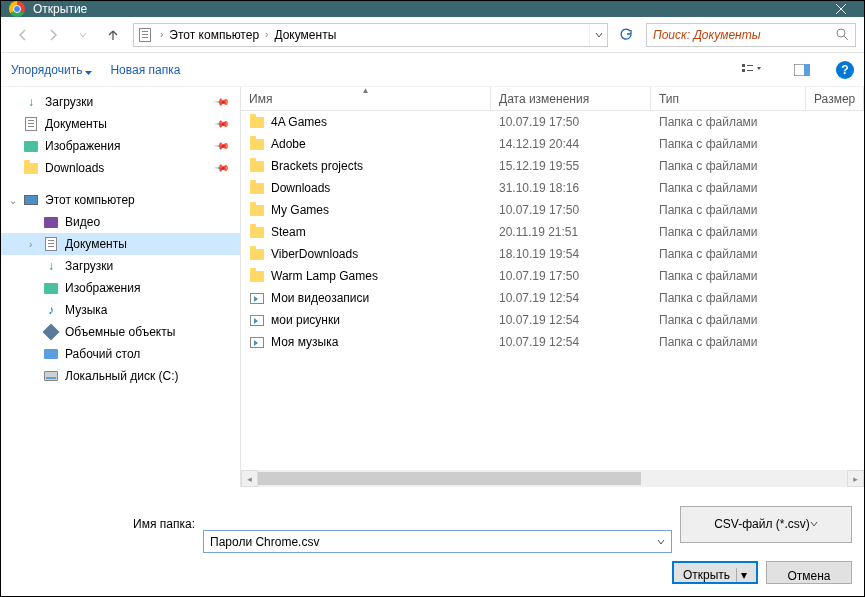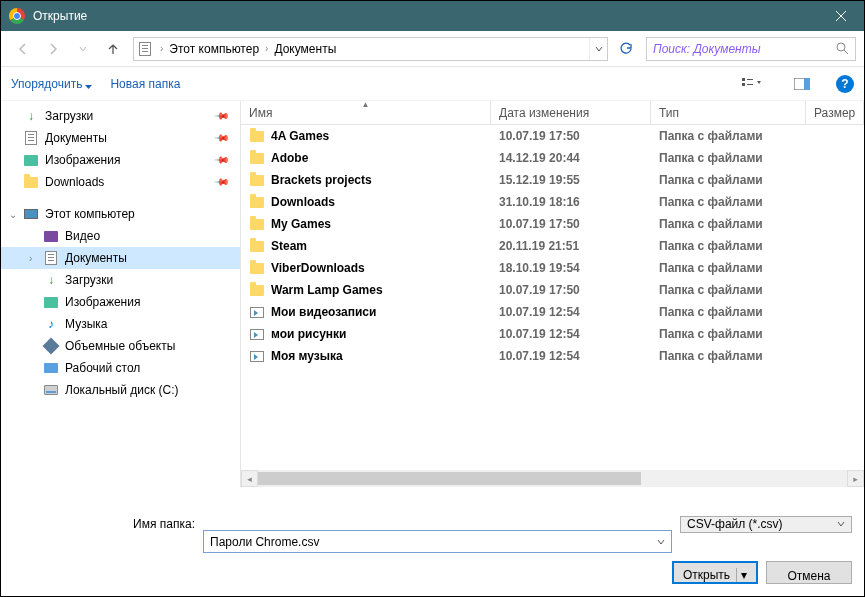--- a/index.html
+++ b/index.html
@@ -1,34 +1,34 @@
 <!DOCTYPE html>
 <html><head>
 <meta charset="utf-8">
 <style>
 * { margin: 0; padding: 0; box-sizing: border-box; font-family: "Segoe UI", Tahoma, sans-serif; font-size: 12px; }
 body { background: #fff; width: 865px; height: 597px; overflow: hidden; }
 .dialog { width: 865px; height: 597px; border: 1px solid #000; background: #fff; display: flex; flex-direction: column; }
 
-.titlebar { height: 30px; background: #3a6670; color: #fff; display: flex; align-items: center; padding: 0 0 0 8px; }
+.titlebar { height: 16px; background: #3a6670; color: #fff; display: flex; align-items: center; padding: 0 0 0 8px; }
 .titlebar .chrome-icon { width: 16px; height: 16px; margin-right: 8px; border-radius: 50%; background: conic-gradient(#ea4335 0 120deg,#34a853 120deg 240deg,#fbbc05 240deg 360deg); position: relative; }
 .titlebar .chrome-icon::after { content:""; position:absolute; inset:4px; background:#4285f4; border-radius:50%; border:1px solid #fff; }
 .titlebar .title-text { flex: 1; font-size: 12px; }
 .titlebar .close-btn { width: 46px; height: 30px; display: flex; align-items: center; justify-content: center; color: #fff; }
 
 .navbar { height: 36px; border-bottom: 1px solid #e5e5e5; display: flex; align-items: center; padding: 0 8px; gap: 2px; }
 .nav-btn { width: 28px; height: 28px; display: flex; align-items: center; justify-content: center; color: #888; border-radius: 2px; }
 .nav-btn.up { color: #1a5fb4; }
 .breadcrumb { flex: 1; height: 24px; border: 1px solid #ccc; display: flex; align-items: center; margin: 0 4px; background: #fff; }
 .breadcrumb .bc-icon { width: 22px; height: 22px; display: flex; align-items: center; justify-content: center; }
 .breadcrumb .sep { color: #888; padding: 0 4px; font-size: 10px; }
 .breadcrumb .seg { padding: 0 2px; color: #000; }
 .bc-drop { width: 18px; display:flex; align-items:center; justify-content:center; color:#555; border-left:1px solid #eee; height:100%; margin-left:auto;}
 .refresh-btn { width:24px; height:24px; display:flex; align-items:center; justify-content:center; color:#1a5fb4; }
-.search { width: 210px; height: 24px; border: 1px solid #ccc; display: flex; align-items: center; padding: 0 6px; color: #8b5cf6; margin-left:6px; }
+.search { width: 210px; height: 24px; border: 1px solid #ccc; display: flex; align-items: center; padding: 0 6px; color: #c2410c; margin-left:6px; }
 .search .search-text { flex: 1; font-style: italic; }
 
 .toolbar { height: 34px; display: flex; align-items: center; padding: 0 10px; gap: 18px; border-bottom: 1px solid #f2f2f2;}
 .toolbar .tb-link { color: #1a5fb4; display: flex; align-items: flex-end; gap: 3px; }
 .toolbar .spacer { flex: 1; }
 .toolbar .tb-btn { width: 32px; height: 24px; display: flex; align-items: center; justify-content: center; color: #555; }
 .toolbar .help { color:#fff; background:#0078d7; width:18px; height:18px; border-radius:50%; display:flex; align-items:center; justify-content:center; font-weight:bold;}
 
 .body { flex: 1; display: flex; min-height: 0; }
 .sidebar { width: 240px; border-right: 1px solid #e5e5e5; overflow-y: auto; padding: 4px 0; }
@@ -57,36 +57,36 @@
 
 .content { flex: 1; display: flex; flex-direction: column; min-width: 0; }
 .headers { height: 24px; display: flex; border-bottom: 1px solid #e5e5e5; align-items: center; color: #555; padding-right: 17px; }
 .headers .col { padding: 0 8px; border-right: 1px solid #e5e5e5; height: 100%; display: flex; align-items: center; position: relative; }
 .col-name { flex: 0 0 250px; }
 .col-date { flex: 0 0 160px; }
 .col-type { flex: 0 0 155px; }
 .col-size { flex: 1; justify-content: flex-end; }
 .sort-ind { position: absolute; top: -1px; left: 50%; transform: translateX(-50%); font-size: 8px; color:#777; }
 
-.filelist { flex: 1; overflow: auto; font-weight: bold; }
+.filelist { flex: 1; overflow: auto; }
 .file-row { height: 22px; display: flex; align-items: center; }
 .file-row .col { padding: 0 8px; }
 .file-row .name-cell { display: flex; align-items: center; gap: 6px; }
 .file-row .date-cell, .file-row .type-cell { color: #666; }
 
 .hscroll { height: 17px; background: #f0f0f0; display: flex; align-items: center; }
 .hscroll .arrow { width: 17px; height: 17px; background: #f0f0f0; display:flex; align-items:center; justify-content:center; color:#888; font-size:9px; border:1px solid #ddd; }
 .hscroll .track { flex: 1; height: 17px; position: relative; }
 .hscroll .thumb { position:absolute; left:0; top:2px; bottom:2px; width:65%; background:#cdcdcd; }
 
 .footer { padding: 8px 12px 12px; }
 .row { display: flex; align-items: center; gap: 8px; margin-bottom: 8px; }
 .row .lbl { width: 182px; text-align: right; }
 .filename-input { flex: 1; height: 23px; border: 1px solid #7a9fd4; padding: 0 6px; display: flex; align-items: center; justify-content: space-between; margin-top: 35px; }
-.filetype { width: 172px; height: 17px; border: 1px solid #adadad; padding: 0 6px; display: flex; align-items: center; justify-content: space-between; background:#efefef; }
+.filetype { width: 172px; height: 37px; border: 1px solid #adadad; padding: 0 6px; display: flex; align-items: center; justify-content: center; background:#efefef; }
 .btns { display: flex; justify-content: flex-end; gap: 8px; }
 .btn { width: 86px; height: 23px; border: 1px solid #adadad; background: #e1e1e1; display: flex; align-items: flex-end; justify-content: center; }
 .btn.primary { border: 2px solid #0078d7; }
 </style>
 </head>
 <body>
 
 <div class="dialog">
 
   <div class="titlebar">

